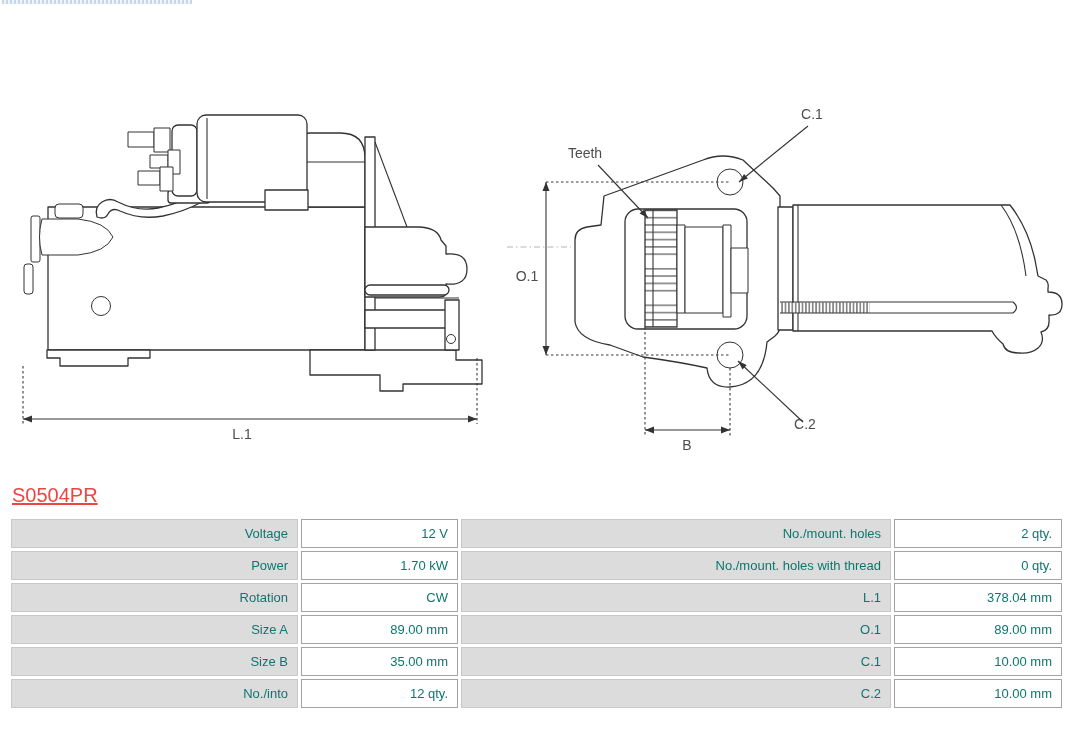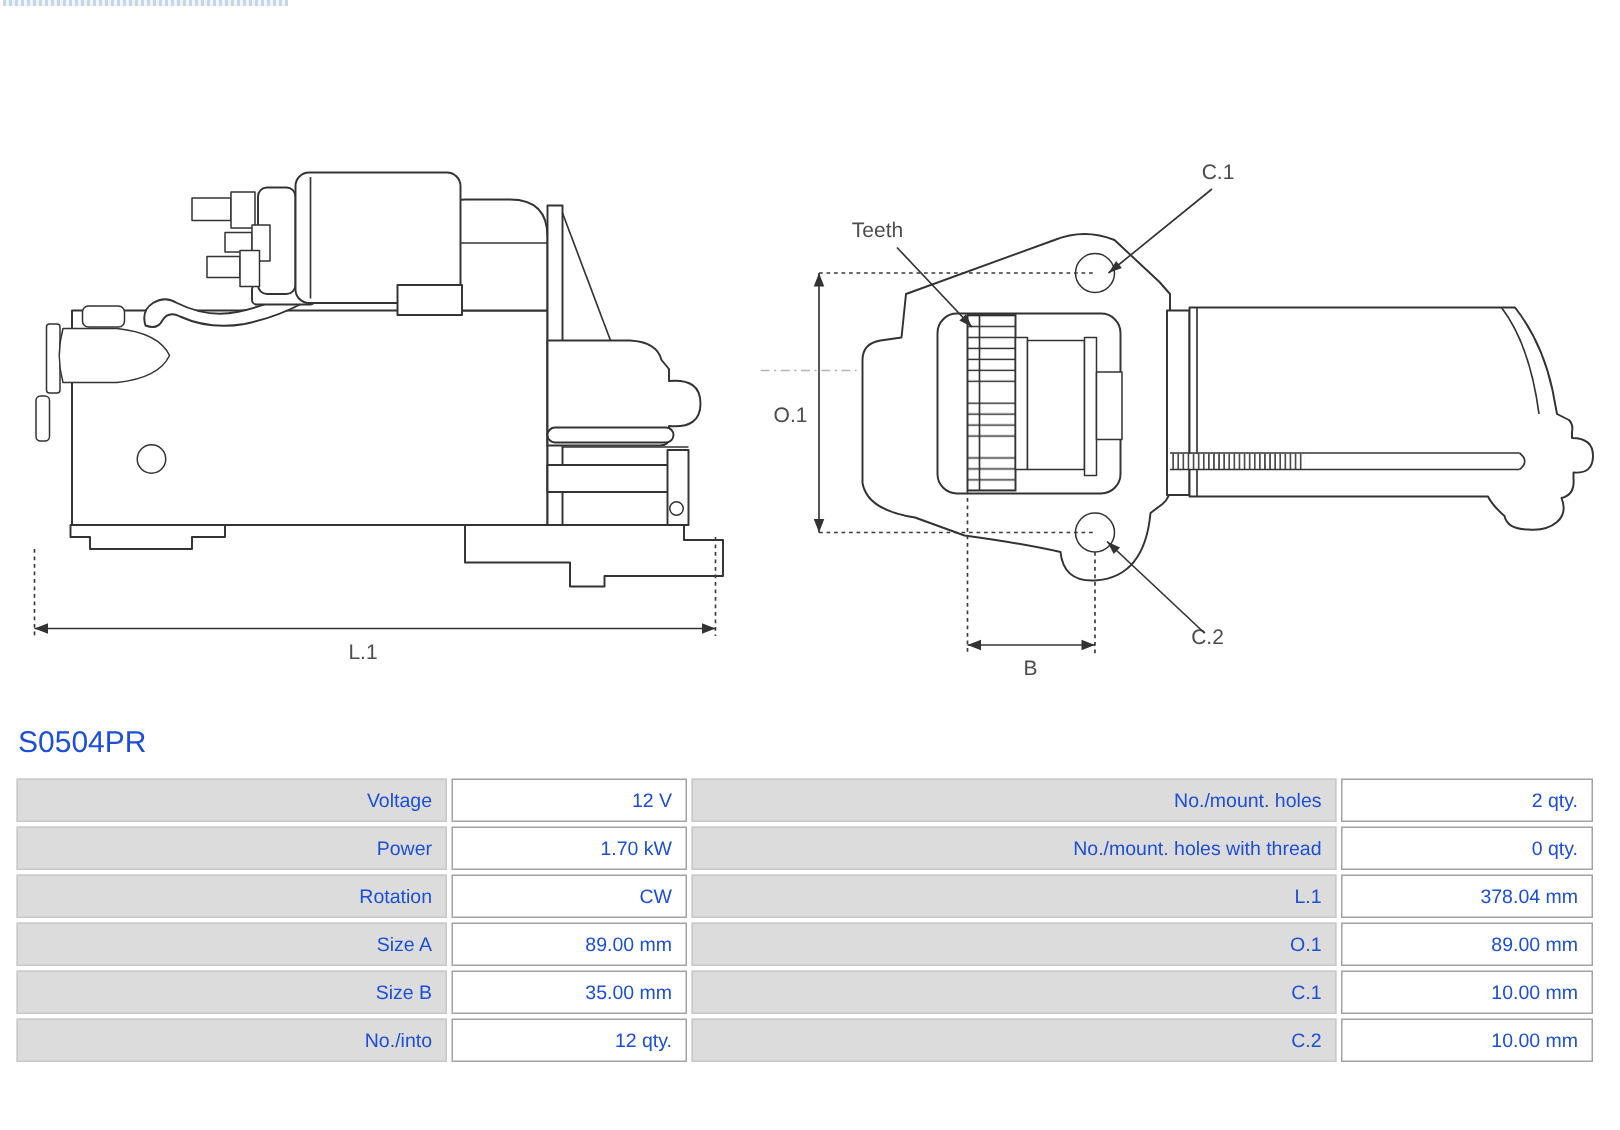--- a/index.html
+++ b/index.html
@@ -20,21 +20,21 @@
   .dotted{fill:none;stroke:#3a3a3a;stroke-width:1.1;stroke-dasharray:2.5 2.5;}
   .center{fill:none;stroke:#b5b5b5;stroke-width:1;stroke-dasharray:6 3 1.5 3;}
   .arr{fill:#333;stroke:none;}
   .lbl{fill:#4d4d4d;font-size:14px;font-family:"Liberation Sans",sans-serif;}
 
   
   .title{position:absolute;left:12px;top:484px;font-size:20px;color:#c22e2e;}
 
   
   table.spec{position:absolute;left:8px;top:516px;border-collapse:separate;border-spacing:3px;
-    font-size:13px;color:#1d4ed8;table-layout:fixed;}
+    font-size:13px;color:#0f766e;table-layout:fixed;}
   table.spec td{height:27px;vertical-align:middle;text-align:right;padding:0 9px 0 0;overflow:hidden;white-space:nowrap;}
   td.gray{background:#dcdcdc;border:1px solid #c8c8c8;}
   td.white{background:#ffffff;border:1px solid #a3a3a3;margin-top:22px;}
   td.c1{width:276px;} td.c2{width:146px;} td.c3{width:419px;margin-left:29px;} td.c4{width:157px;}
 </style>
 </head>
 <body>
 
 <div id="page">
 
@@ -182,21 +182,21 @@
       <polygon class="arr" points="234,92 239.1,84.0 242.9,88.6"></polygon>
     </g>
 
     <g>
       <text class="lbl" x="300" y="339" text-anchor="middle">C.2</text>
       <line class="ln" x1="298" y1="332" x2="233" y2="271"></line>
       <polygon class="arr" points="233,271 241.7,275.0 237.5,279.4"></polygon>
     </g>
   </svg>
 
-  <div class="title" style="color: #1d4ed8;">S0504PR</div>
+  <div class="title" style="color: #ef4444; text-decoration: underline;">S0504PR</div>
 
   <table class="spec">
     <tbody>
       <tr>
         <td class="gray c1">Voltage</td>
         <td class="white c2">12 V</td>
         <td class="gray c3">No./mount. holes</td>
         <td class="white c4">2 qty.</td>
       </tr>
       <tr>

